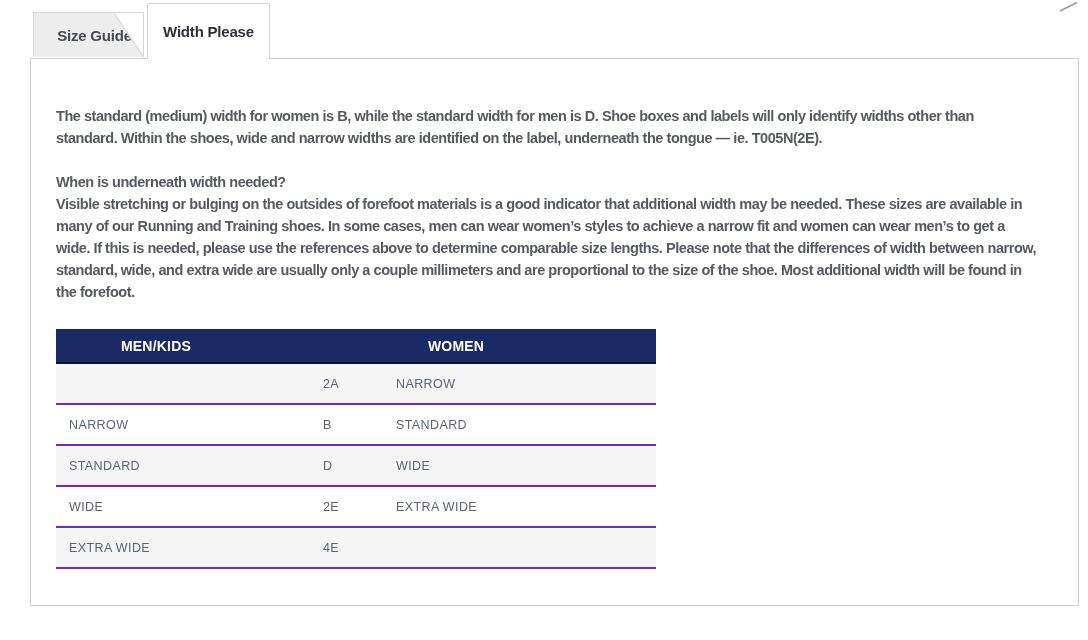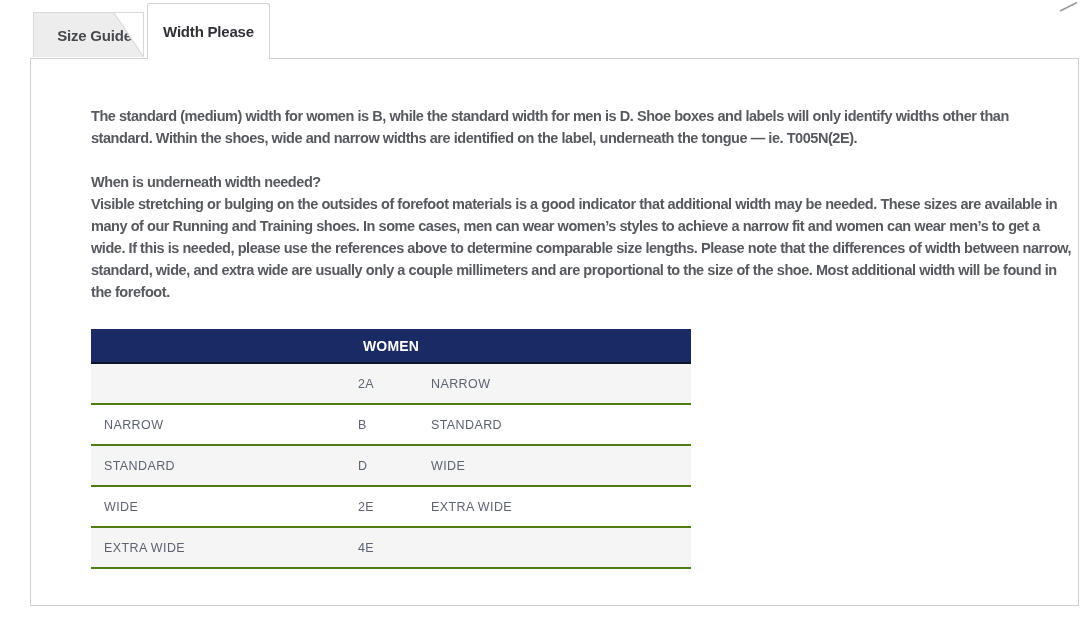--- a/index.html
+++ b/index.html
@@ -66,21 +66,20 @@
     width: 1049px; height: 548px;
     box-sizing: border-box;
     background: #ffffff;
     border: 1px solid #cfcfcf;
     z-index: 2;
   }
   .panel-inner {
     position: absolute;
     left: 25px; top: 46px;
     width: 985px;
-    margin-left: 35px;
   }
   .body-text {
     margin: 0;
     width: 982px;
     font-size: 14.5px;
     font-weight: bold;
     letter-spacing: -0.45px;
     line-height: 22px;
     color: #56595f;
   }
@@ -103,21 +102,21 @@
     align-items: center;
   }
   .wt-header .h-cell-left  { width: 200px; text-align: center; }
   .wt-header .h-cell-right { flex: 1; text-align: center; }
   .wt-row {
     display: grid;
     grid-template-columns: 254px 73px auto;
     align-items: center;
     height: 39px;
     padding-left: 13px;
-    border-bottom: 2px solid #4d7c0f;
+    border-bottom: 2px solid #6d28d9;
     font-size: 12.5px;
     letter-spacing: 0.4px;
     color: #5c6372;
     background: #ffffff;
   }
   .wt-row.alt { background: #f5f5f6; }
 </style>
 </head>
 <body>
 
@@ -144,20 +143,21 @@
     <div class="panel-inner">
 
       <p class="body-text">The standard (medium) width for women is B, while the standard width for men is D. Shoe boxes and labels will only identify widths other than standard. Within the shoes, wide and narrow widths are identified on the label, underneath the tongue — ie. T005N(2E).</p>
 
       <p class="body-text q-heading" style="margin-bottom:0;">When is underneath width needed?</p>
       <p class="body-text" style="margin-top:0;">Visible stretching or bulging on the outsides of forefoot materials is a good indicator that additional width may be needed. These sizes are available in many of our Running and Training shoes. In some cases, men can wear women’s styles to achieve a narrow fit and women can wear men’s to get a wide. If this is needed, please use the references above to determine comparable size lengths. Please note that the differences of width between narrow, standard, wide, and extra wide are usually only a couple millimeters and are proportional to the size of the shoe. Most additional width will be found in the forefoot.</p>
 
       <div class="width-table">
 
         <div class="wt-header">
+          <div class="h-cell-left">MEN/KIDS</div>
           <div class="h-cell-right">WOMEN</div>
         </div>
 
         <div class="wt-row alt">
           <span></span>
           <span>2A</span>
           <span>NARROW</span>
         </div>
 
         <div class="wt-row">

